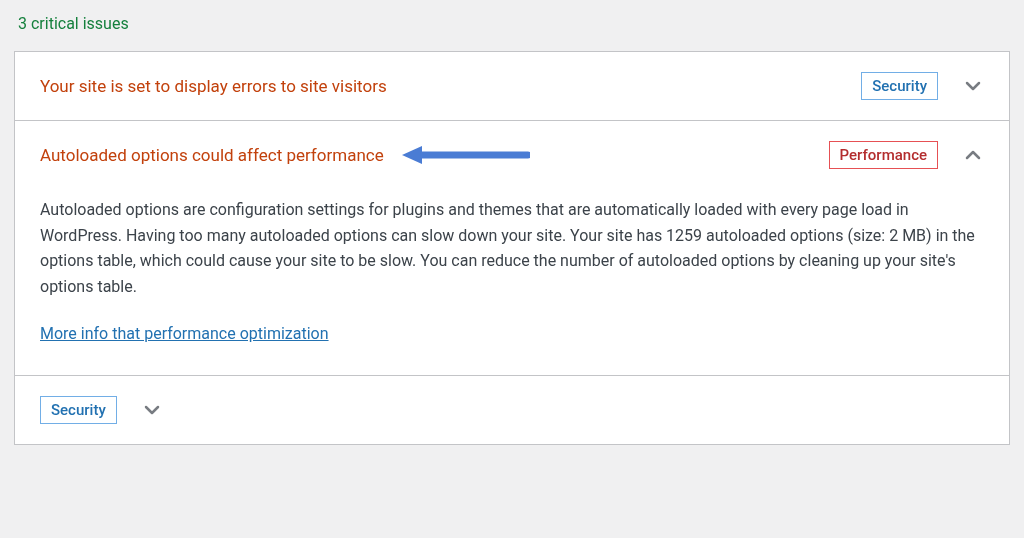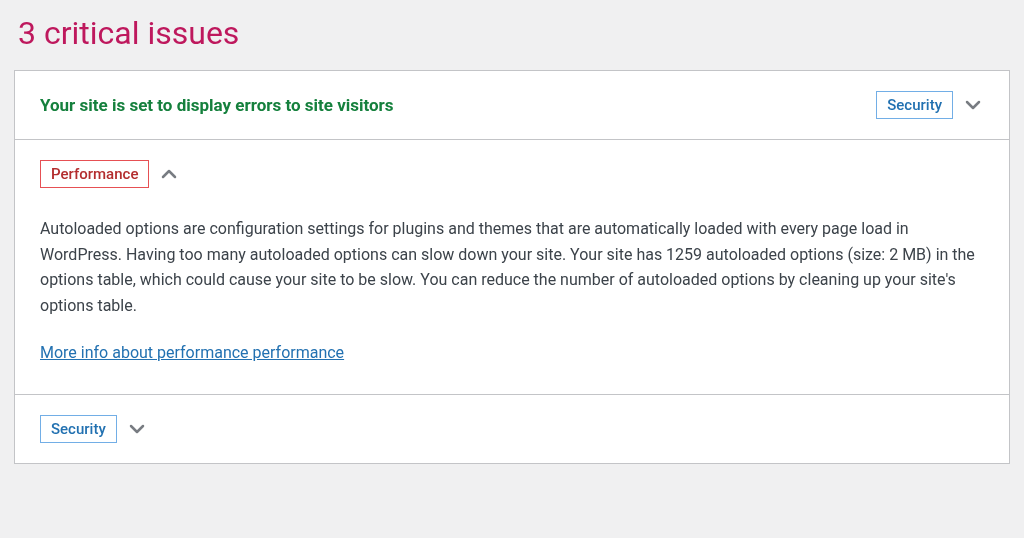--- a/index.html
+++ b/index.html
@@ -8,23 +8,23 @@
       padding: 0;
     }
     body {
       font-family: -apple-system, BlinkMacSystemFont, "Segoe UI", Roboto, Oxygen-Sans, Ubuntu, Cantarell, "Helvetica Neue", sans-serif;
       background-color: #f0f0f1;
       padding: 14px;
       color: #1d2327;
       width: 1024px;
     }
     .heading {
-      font-size: 32px;
+      font-size: 16px;
       font-weight: 400;
-      color: #be185d;
+      color: #15803d;
       margin-bottom: 18px;
       margin-left: 4px;
     }
     .accordion-container {
       border: 1px solid #c3c4c7;
       background: #fff;
     }
     .accordion-item {
       border-bottom: 1px solid #c3c4c7;
     }
@@ -34,30 +34,30 @@
     .accordion-header {
       display: flex;
       align-items: center;
       justify-content: space-between;
       padding: 20px 25px;
       cursor: pointer;
       background: #fff;
     }
     .accordion-title {
       font-size: 17px;
-      font-weight: 700;
-      color: #15803d;
+      font-weight: 400;
+      color: #c2410c;
       flex: 1;
       display: flex;
       align-items: center;
     }
     .accordion-right {
       display: flex;
       align-items: center;
-      gap: 9px;
+      gap: 24px;
     }
     .badge {
       display: inline-block;
       padding: 4px 10px;
       font-size: 15px;
       font-weight: 500;
       border: 1px solid;
       background: #fff;
     }
     .badge-security {
@@ -113,32 +113,41 @@
           <svg width="20" height="20" viewBox="0 0 20 20" fill="none">
               <path d="M4 7 L10 13 L16 7" stroke="#787c82" stroke-width="2.5" stroke-linecap="round" stroke-linejoin="round"></path>
             </svg>
         </span>
       </div>
     </div>
   </div>
 
   <div class="accordion-item">
     <div class="accordion-header">
+      <div class="accordion-title">
+        <span>Autoloaded options could affect performance</span>
+        <span class="arrow-annotation">
+          <svg width="130" height="24" viewBox="0 0 130 24">
+            <line x1="18" y1="12" x2="128" y2="12" stroke="#4a7cd4" stroke-width="7" stroke-linecap="round"></line>
+            <polygon points="2,12 22,3 22,21" fill="#4a7cd4"></polygon>
+          </svg>
+        </span>
+      </div>
       <div class="accordion-right">
         <span class="badge badge-performance">Performance</span>
         <span class="chevron">
           <svg width="20" height="20" viewBox="0 0 20 20" fill="none">
               <path d="M4 13 L10 7 L16 13" stroke="#787c82" stroke-width="2.5" stroke-linecap="round" stroke-linejoin="round"></path>
             </svg>
         </span>
       </div>
     </div>
     <div class="accordion-body">
       <p>Autoloaded options are configuration settings for plugins and themes that are automatically loaded with every page load in WordPress. Having too many autoloaded options can slow down your site. Your site has 1259 autoloaded options (size: 2 MB) in the options table, which could cause your site to be slow. You can reduce the number of autoloaded options by cleaning up your site's options table.</p>
-      <a href="#">More info about performance performance</a>
+      <a href="#">More info that performance optimization</a>
     </div>
   </div>
 
   <div class="accordion-item">
     <div class="accordion-header">
       <div class="accordion-right">
         <span class="badge badge-security">Security</span>
         <span class="chevron">
           <svg width="20" height="20" viewBox="0 0 20 20" fill="none">
               <path d="M4 7 L10 13 L16 7" stroke="#787c82" stroke-width="2.5" stroke-linecap="round" stroke-linejoin="round"></path>

